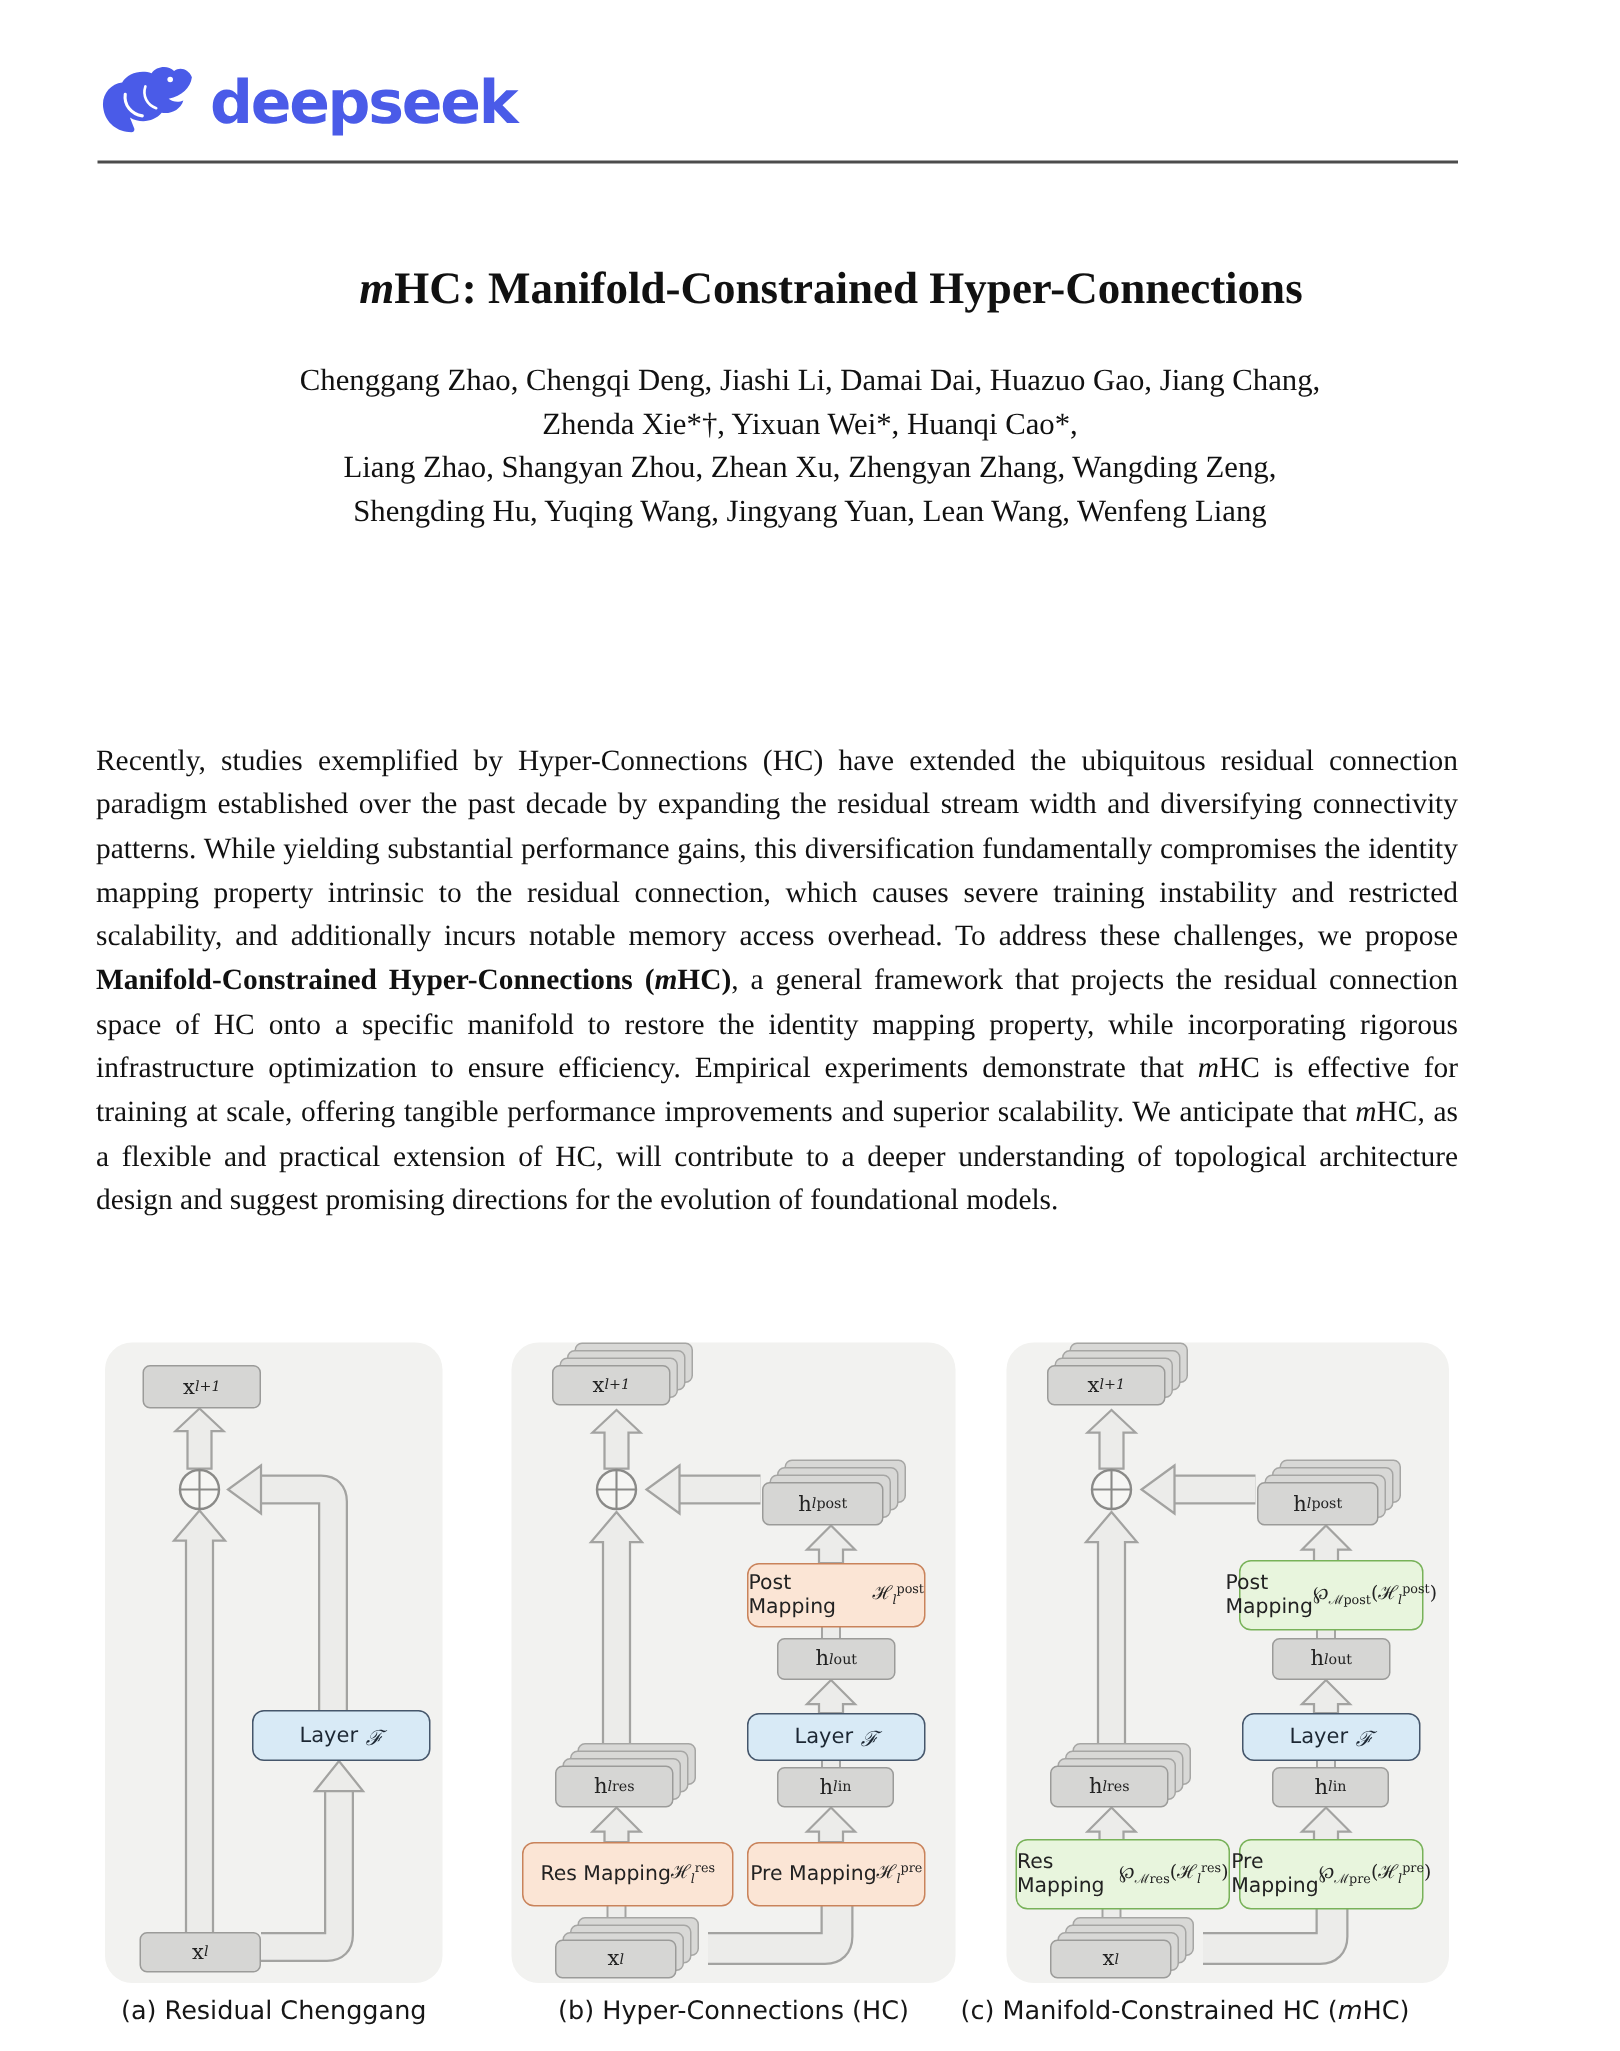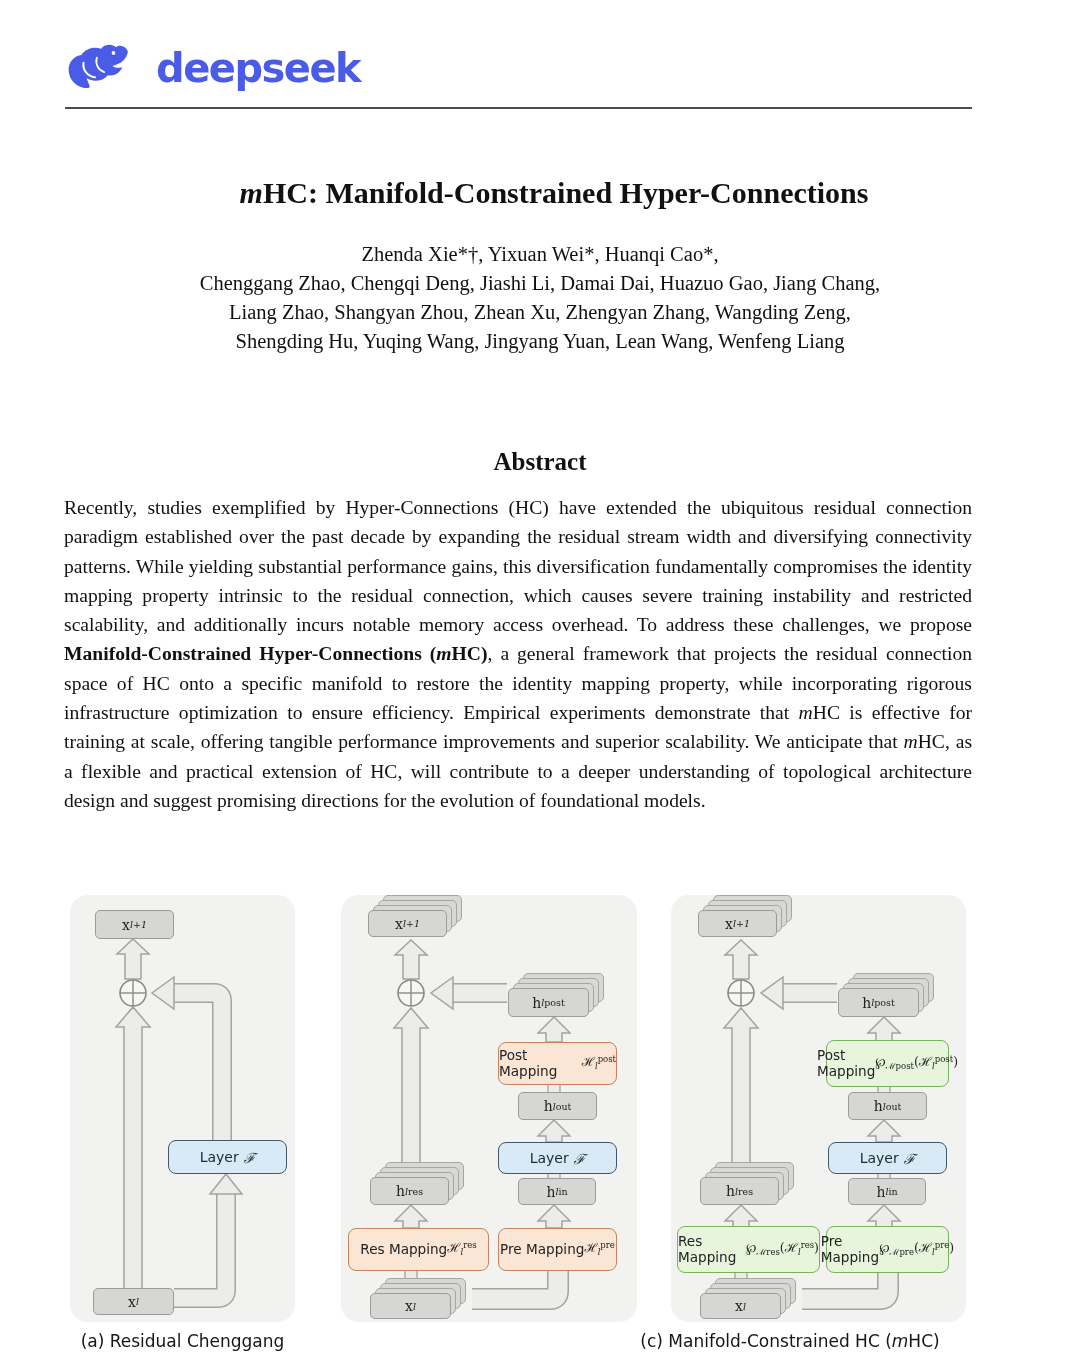--- a/index.html
+++ b/index.html
@@ -1,19 +1,19 @@
 <!DOCTYPE html>
 <html><head>
 <meta charset="utf-8">
 <style>
   html,body{margin:0;padding:0;background:#fff;}
   .page{position:relative;width:1080px;height:1367px;background:#fff;overflow:hidden;
         font-family:"Liberation Serif",serif;color:#111;}
   
-  .logo{position:absolute;left:68px;top:44px;display:flex;align-items:center;gap:26px;}
+  .logo{position:absolute;left:68px;top:44px;display:flex;align-items:center;gap:10px;}
   .logo-word{font-family:"DejaVu Sans",sans-serif;font-weight:700;font-size:40px;
              letter-spacing:-1.5px;color:#4A5BE8;line-height:1;padding-bottom:6px;}
   .rule{position:absolute;left:65px;top:107px;width:907px;border-top:2px solid #4c4c4c;}
   
   .title{position:absolute;left:0;top:176px;width:100%;text-align:center;
          font-size:30px;font-weight:700;padding-left:14px;}
   .title .it{font-style:italic;}
   .authors{position:absolute;left:0;top:240px;width:100%;text-align:center;
            font-size:20.5px;line-height:29px;}
   .affil{position:absolute;left:0;top:376px;width:100%;text-align:center;
@@ -68,28 +68,27 @@
         <path fill="none" stroke="#ffffff" stroke-width="3.4" stroke-linecap="round" d="M56 26 C 52 38 58 50 70 54"></path>
       </svg>
     </span>
     <span class="logo-word">deepseek</span>
   </div>
   <div class="rule"></div>
 
   <div class="title"><span class="it">m</span><span>HC: Manifold-Constrained Hyper-Connections</span></div>
 
   <div class="authors">
+    <div>Chenggang Zhao, Chengqi Deng, Jiashi Li, Damai Dai, Huazuo Gao, Jiang Chang,</div>
     <div>Zhenda Xie*†, Yixuan Wei*, Huanqi Cao*,</div>
-    <div>Chenggang Zhao, Chengqi Deng, Jiashi Li, Damai Dai, Huazuo Gao, Jiang Chang,</div>
     <div>Liang Zhao, Shangyan Zhou, Zhean Xu, Zhengyan Zhang, Wangding Zeng,</div>
     <div>Shengding Hu, Yuqing Wang, Jingyang Yuan, Lean Wang, Wenfeng Liang</div>
   </div>
 
 
-  <div class="abs-head">Abstract</div>
   <div class="abs-body"><span>Recently, studies exemplified by Hyper-Connections (HC) have extended the ubiquitous residual connection paradigm established over the past decade by expanding the residual stream width and diversifying connectivity patterns. While yielding substantial performance gains, this diversification fundamentally compromises the identity mapping property intrinsic to the residual connection, which causes severe training instability and restricted scalability, and additionally incurs notable memory access overhead. To address these challenges, we propose </span><span class="b">Manifold-Constrained Hyper-Connections (</span><span class="bi">m</span><span class="b">HC)</span><span>, a general framework that projects the residual connection space of HC onto a specific manifold to restore the identity mapping property, while incorporating rigorous infrastructure optimization to ensure efficiency. Empirical experiments demonstrate that </span><span class="i">m</span><span>HC is effective for training at scale, offering tangible performance improvements and superior scalability. We anticipate that </span><span class="i">m</span><span>HC, as a flexible and practical extension of HC, will contribute to a deeper understanding of topological architecture design and suggest promising directions for the evolution of foundational models.</span></div>
 
   <div class="panel" style="left:70px;width:225px;">
     <svg class="arrows" width="225" height="427" viewBox="0 0 225 427">
 
       <polygon points="54,398 54,132 46,132 63,112 80,132 72,132 72,398" fill="#ececea" stroke="#a3a3a1" stroke-width="1.5"></polygon>
 
       <polygon points="55,84 55,59 47,59 63,44 79,59 71,59 71,84" fill="#ececea" stroke="#a3a3a1" stroke-width="1.5"></polygon>
 
       <path d="M104 98 H144 Q152 98 152 106 V246" fill="none" stroke="#a3a3a1" stroke-width="20"></path>
@@ -197,20 +196,21 @@
     <div class="stack" style="left:29px;top:398px;width:79px;height:24px;">
       <div class="ghost" style="left:15px;top:-15px;"></div>
       <div class="ghost" style="left:10px;top:-10px;"></div>
       <div class="ghost" style="left:5px;top:-5px;"></div>
       <div class="front">
           <span>x</span>
           <span class="sb">l</span>
         </div>
     </div>
   </div>
+  <div class="caption" style="left:341px;width:296px;"><span>(b) Hyper-Connections (HC)</span></div>
 
   <div class="panel" style="left:671px;width:295px;">
     <svg class="arrows" width="295" height="427" viewBox="0 0 295 427">
       <polygon points="61,282 61,133 53,133 70,113 87,133 79,133 79,282" fill="#ececea" stroke="#a3a3a1" stroke-width="1.5"></polygon>
       <polygon points="62,84 62,60 54,60 70,45 86,60 78,60 78,84" fill="#ececea" stroke="#a3a3a1" stroke-width="1.5"></polygon>
       <path d="M112 98 H166" fill="none" stroke="#a3a3a1" stroke-width="20"></path>
       <path d="M112 98 H166" fill="none" stroke="#ececea" stroke-width="17"></path>
       <polygon points="112,82 90,98 112,114" fill="#ececea" stroke="#a3a3a1" stroke-width="1.5"></polygon>
       <polygon points="205,147 205,138 197,138 213,122 229,138 221,138 221,147" fill="#ececea" stroke="#a3a3a1" stroke-width="1.5"></polygon>
       <rect x="207" y="188" width="12" height="10" fill="#ececea" stroke="#a3a3a1" stroke-width="1.3"></rect>

